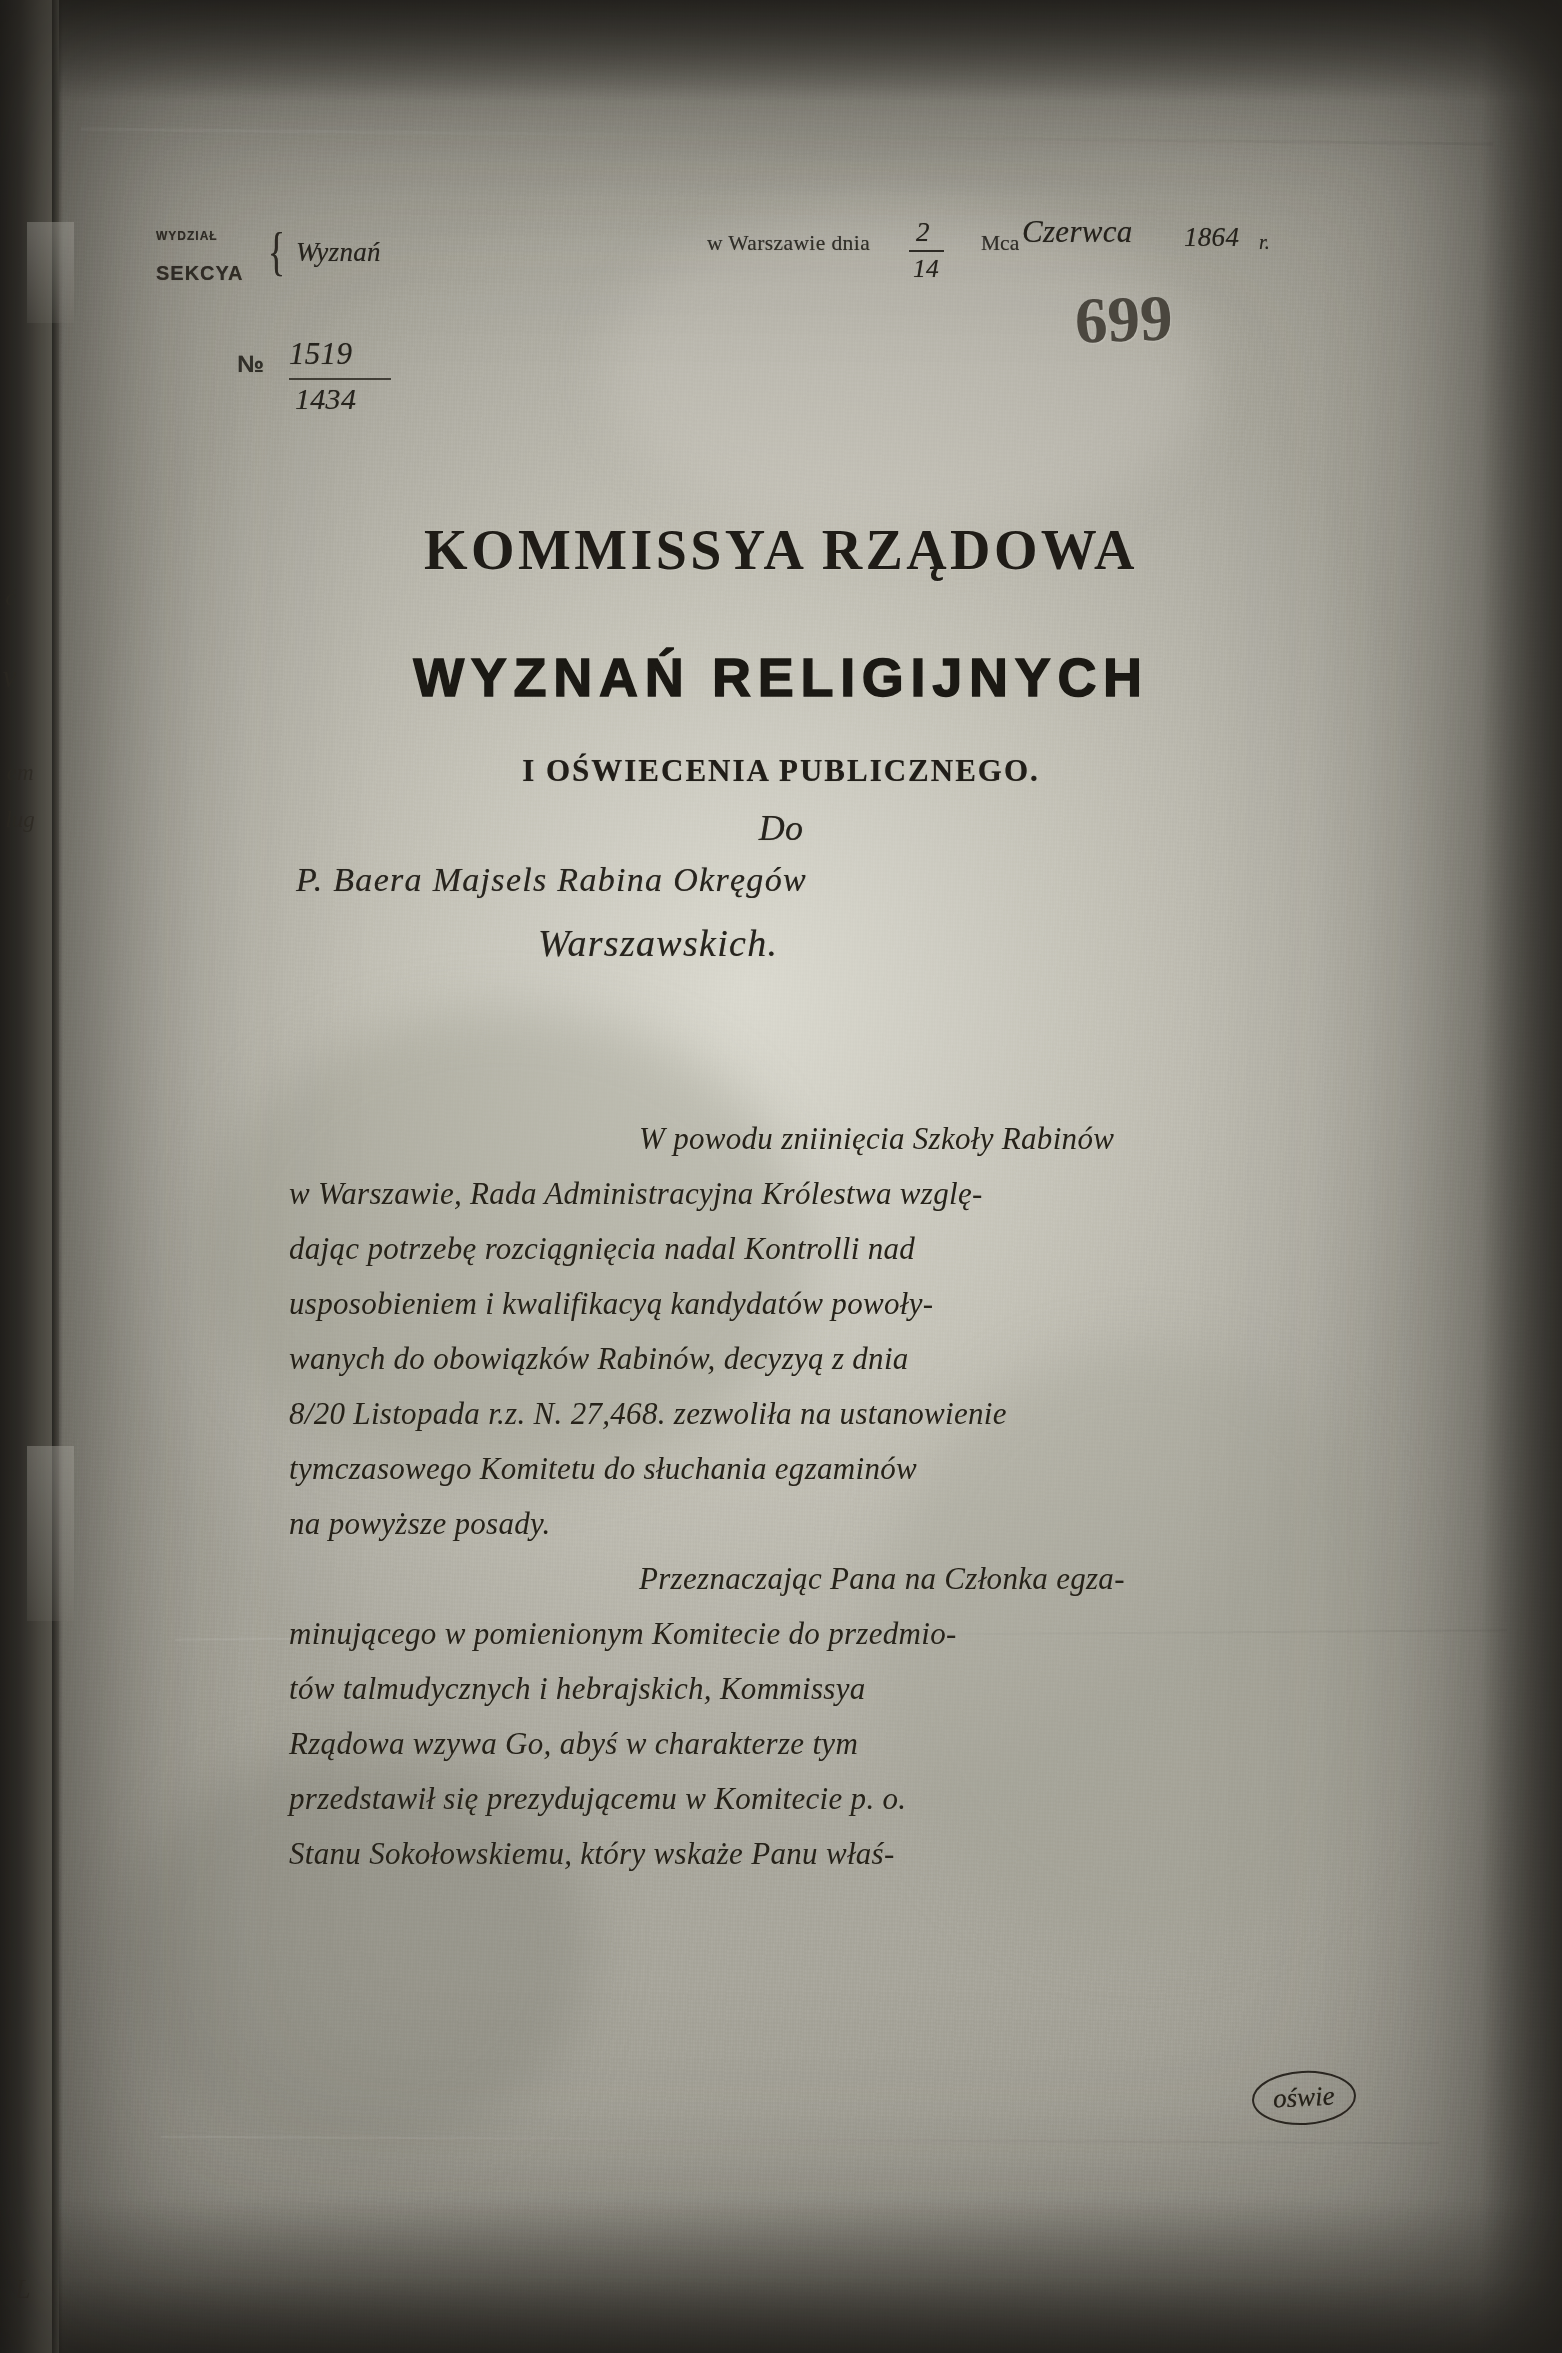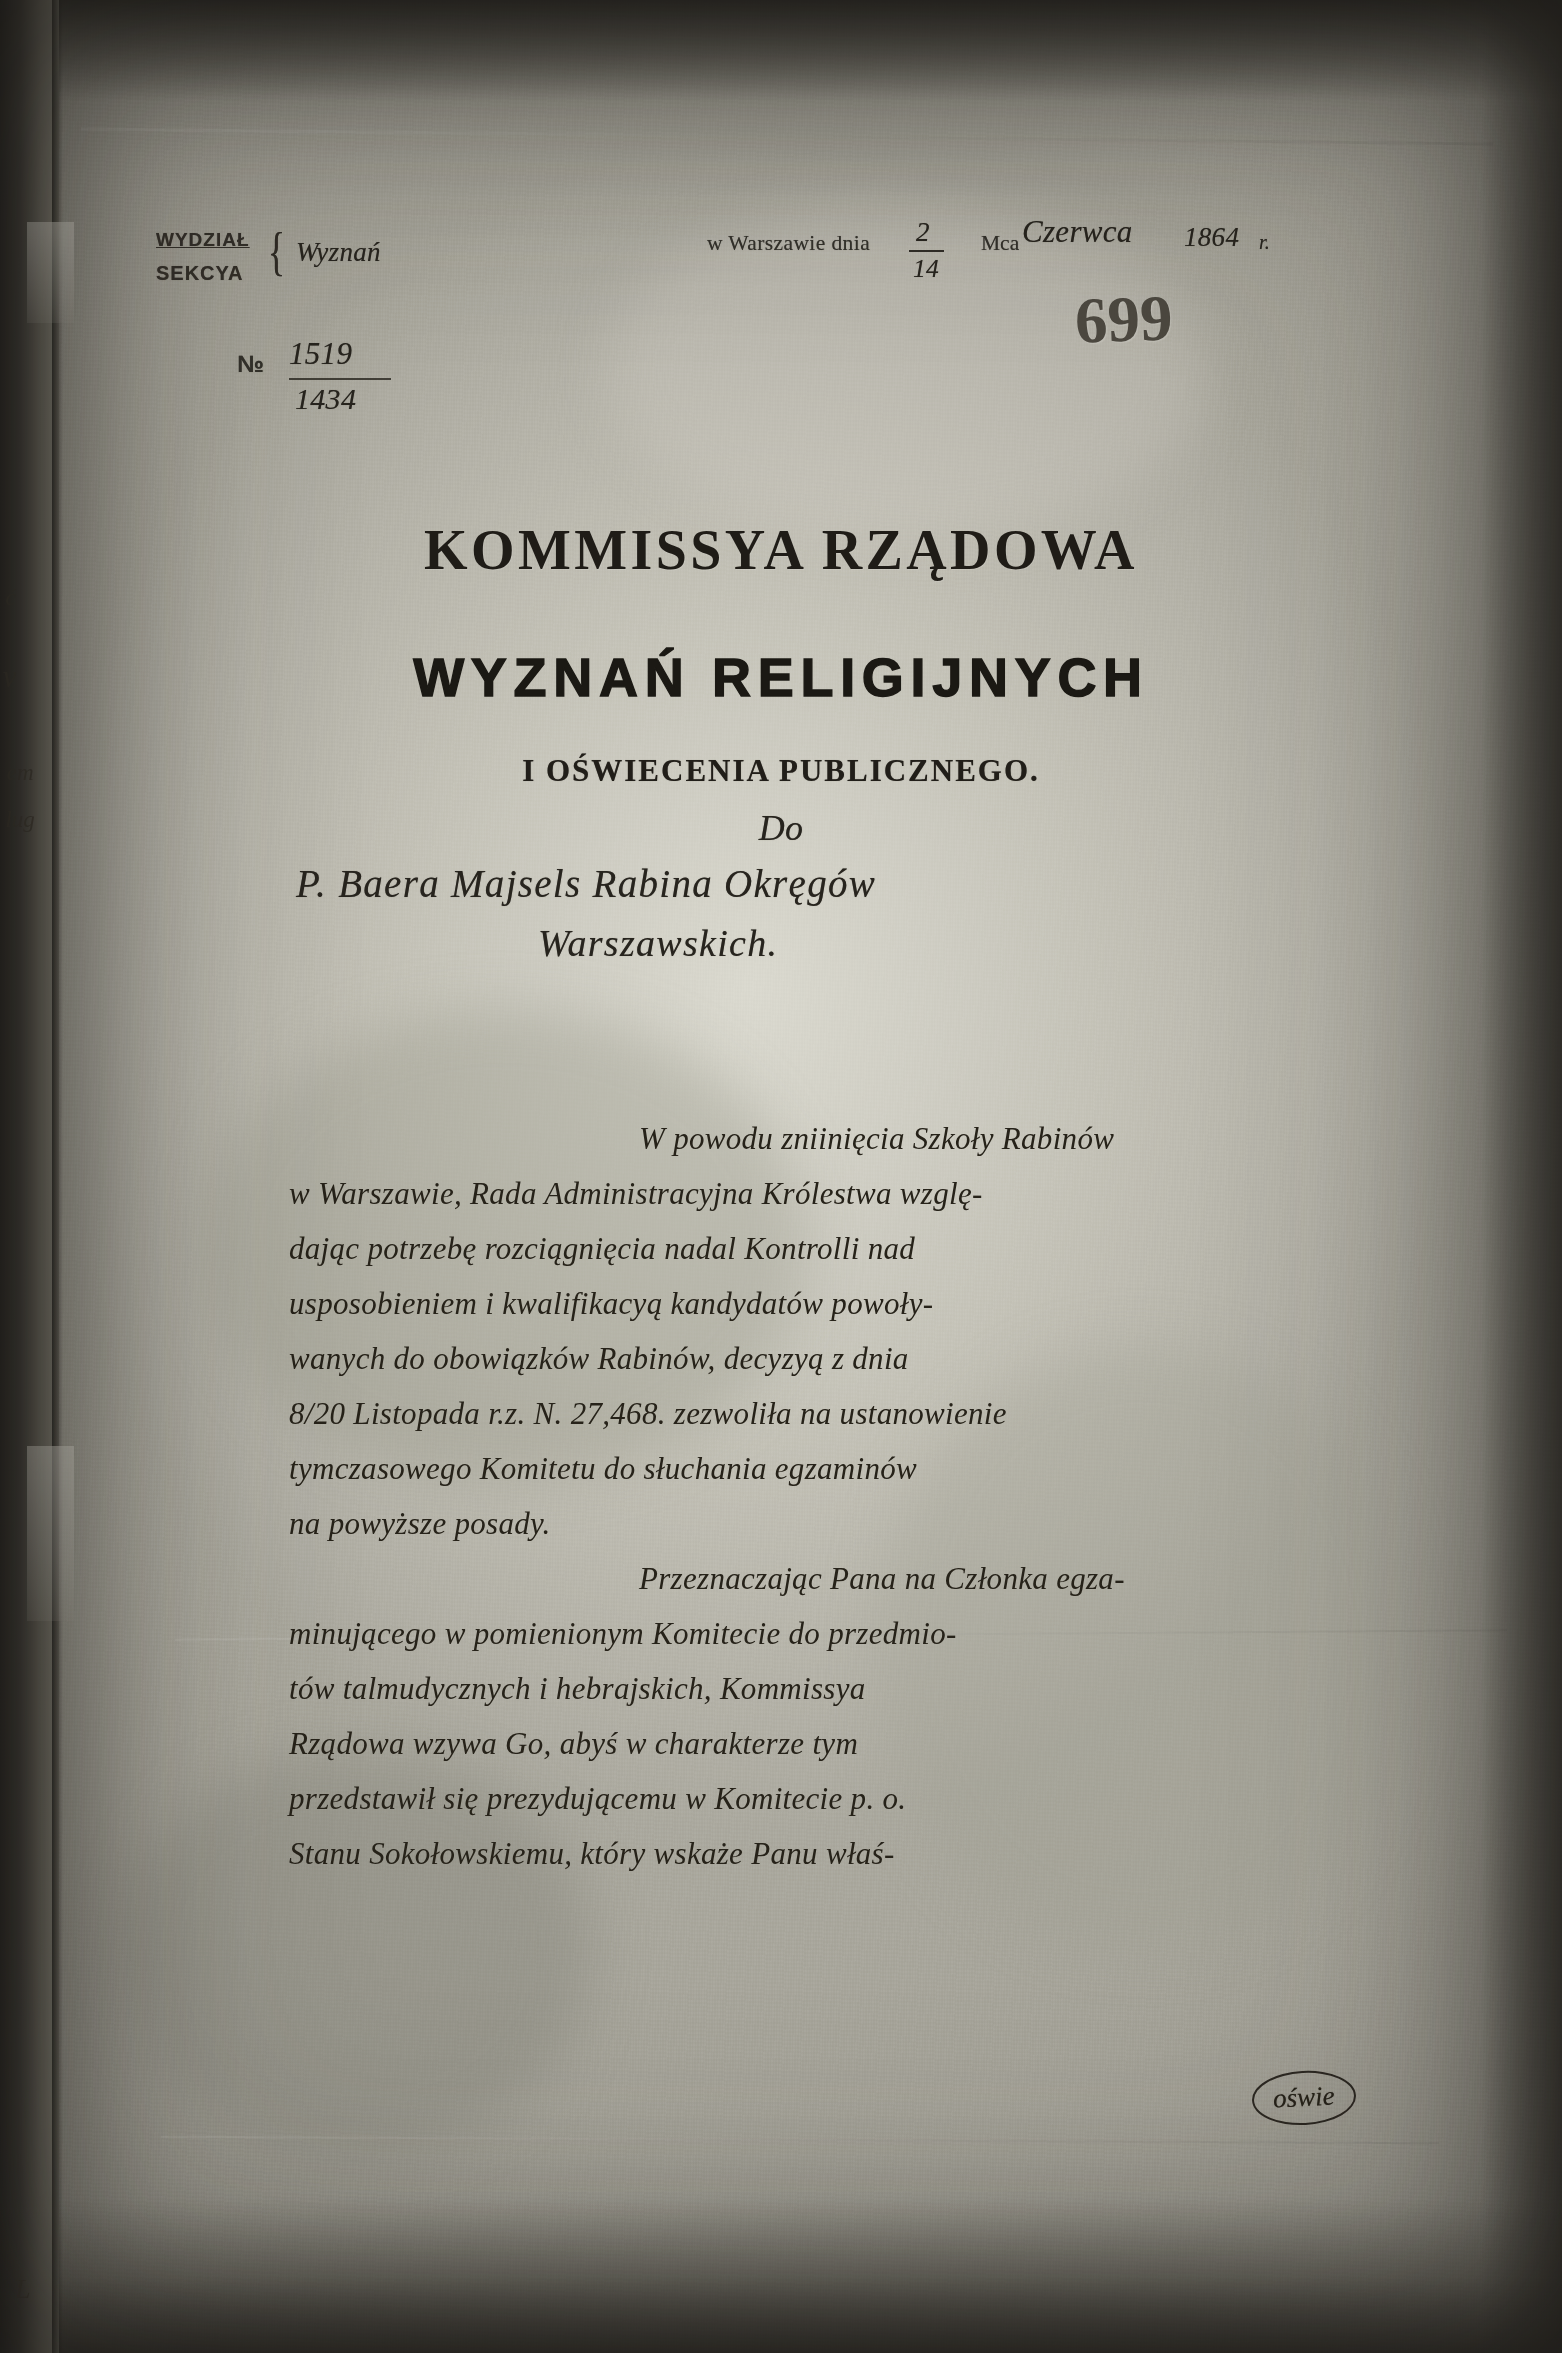--- a/index.html
+++ b/index.html
@@ -106,24 +106,23 @@
     font-style: italic;
     color: #27241e;
     letter-spacing: 0.3px;
   }
 
   
   .hdr-wydzial {
     left: 156px; top: 229px;
     font-family: "Liberation Sans", sans-serif;
     font-weight: bold;
-    font-size: 19px;
+    font-size: 12px;
     letter-spacing: 1px;
     color: #322e28;
-    text-decoration: underline;
   }
   .hdr-sekcya {
     left: 156px; top: 262px;
     font-family: "Liberation Sans", sans-serif;
     font-weight: bold;
     font-size: 20px;
     letter-spacing: 1px;
     color: #322e28;
   }
   .hdr-brace {
@@ -225,21 +224,21 @@
   }
 
   
   .addr-do {
     left: 0; right: 0; top: 807px;
     text-align: center;
     font-size: 36px;
   }
   .addr-line1 {
     left: 296px; top: 861px;
-    font-size: 39px;
+    font-size: 34px;
     letter-spacing: 1.3px;
   }
   .addr-line2 {
     left: 538px; top: 921px;
     font-size: 38px;
     letter-spacing: 1.3px;
   }
 
   
   .body-block {

